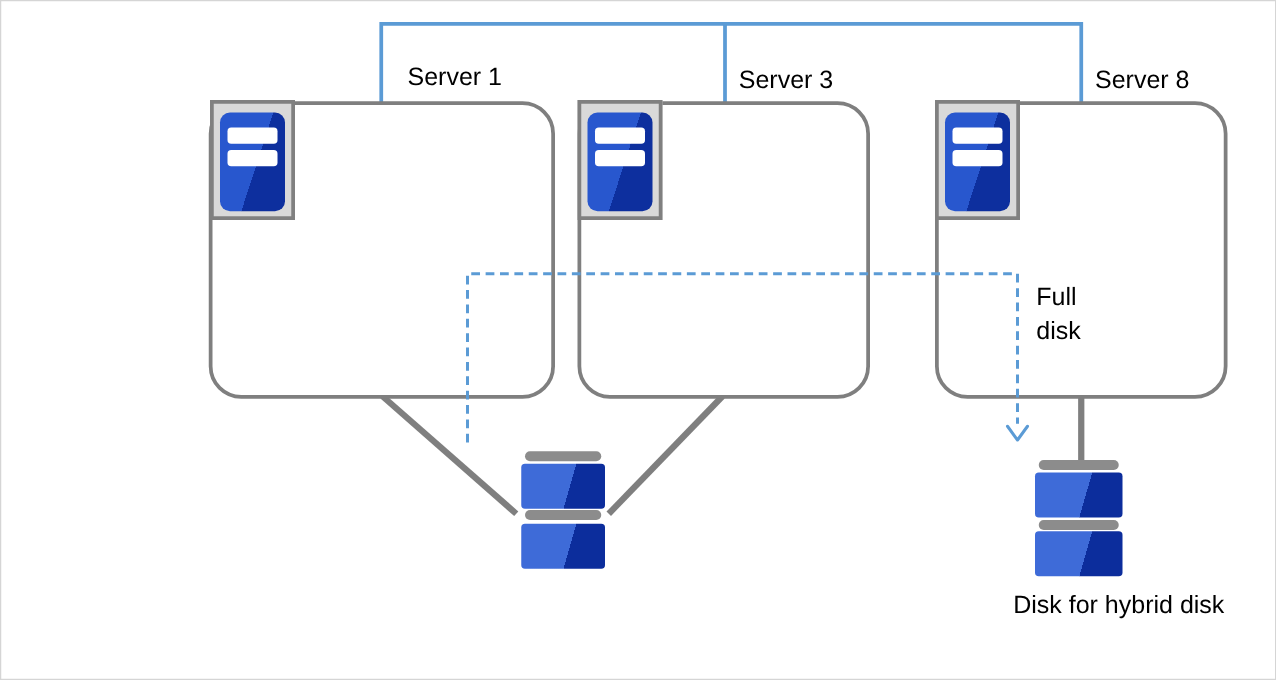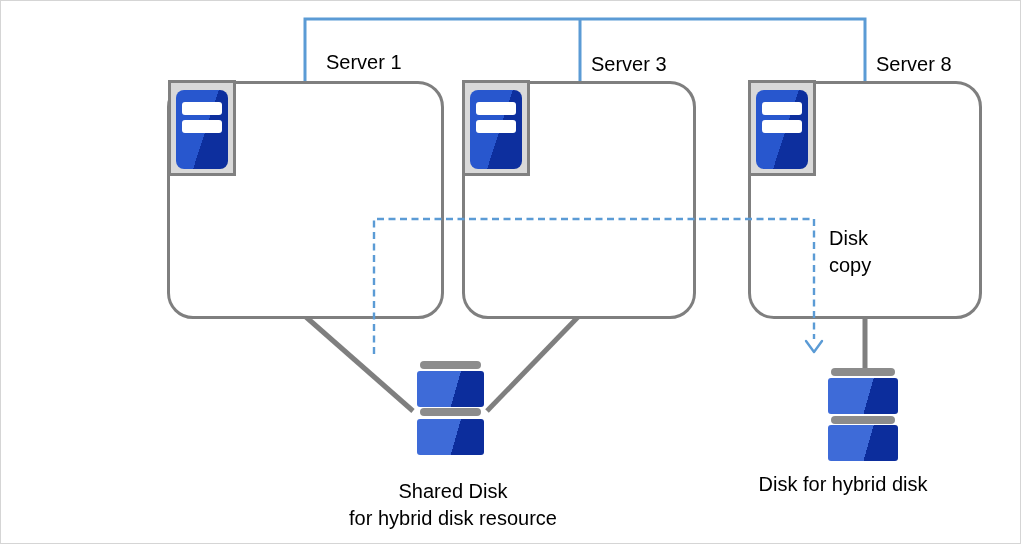--- a/index.html
+++ b/index.html
@@ -79,21 +79,21 @@
     color:var(--text_color);
     white-space:nowrap;
     z-index:7;
   }
   .lbl-server1{left:325px;top:50px;}
   .lbl-server2{left:590px;top:52px;}
   .lbl-server3{left:875px;top:52px;}
   .lbl-fullcopy{left:828px;top:224px;width:72px;white-space:normal;line-height:27px;}
   .lbl-block{text-align:center;line-height:27px;white-space:nowrap;}
   .lbl-shared{left:332px;top:477px;width:240px;}
-  .lbl-disk3{left:722px;top:470px;width:240px;}
+  .lbl-disk3{left:774px;top:470px;width:240px;}
 </style>
 </head>
 <body>
 
 <div class="canvas">
 
   <svg class="layer under" width="1021" height="544" viewBox="0 0 1021 544">
     <path class="net" d="M304 81 V18 H864 V81 M579 18 V81"></path>
     <path class="conn" d="M305 316 L412 410"></path>
     <path class="conn" d="M577 316 L486 410"></path>
@@ -138,24 +138,20 @@
 
   <svg class="layer over" width="1021" height="544" viewBox="0 0 1021 544">
     <path class="dash" d="M373 353 V218 H813 V338"></path>
     <path class="arrowhead" d="M805 340 L813 351 L821 340"></path>
   </svg>
 
   <div class="lbl lbl-server1">Server 1</div>
   <div class="lbl lbl-server2">Server 3</div>
   <div class="lbl lbl-server3">Server 8</div>
 
-  <div class="lbl lbl-fullcopy">Disk copy</div>
+  <div class="lbl lbl-fullcopy">Full disk</div>
 
-  <div class="lbl lbl-block lbl-shared">
-    <div>Shared Disk</div>
-    <div>for hybrid disk resource</div>
-  </div>
 
   <div class="lbl lbl-block lbl-disk3">
     <div>Disk for hybrid disk</div>
   </div>
 
 </div>
 
 </body></html>

